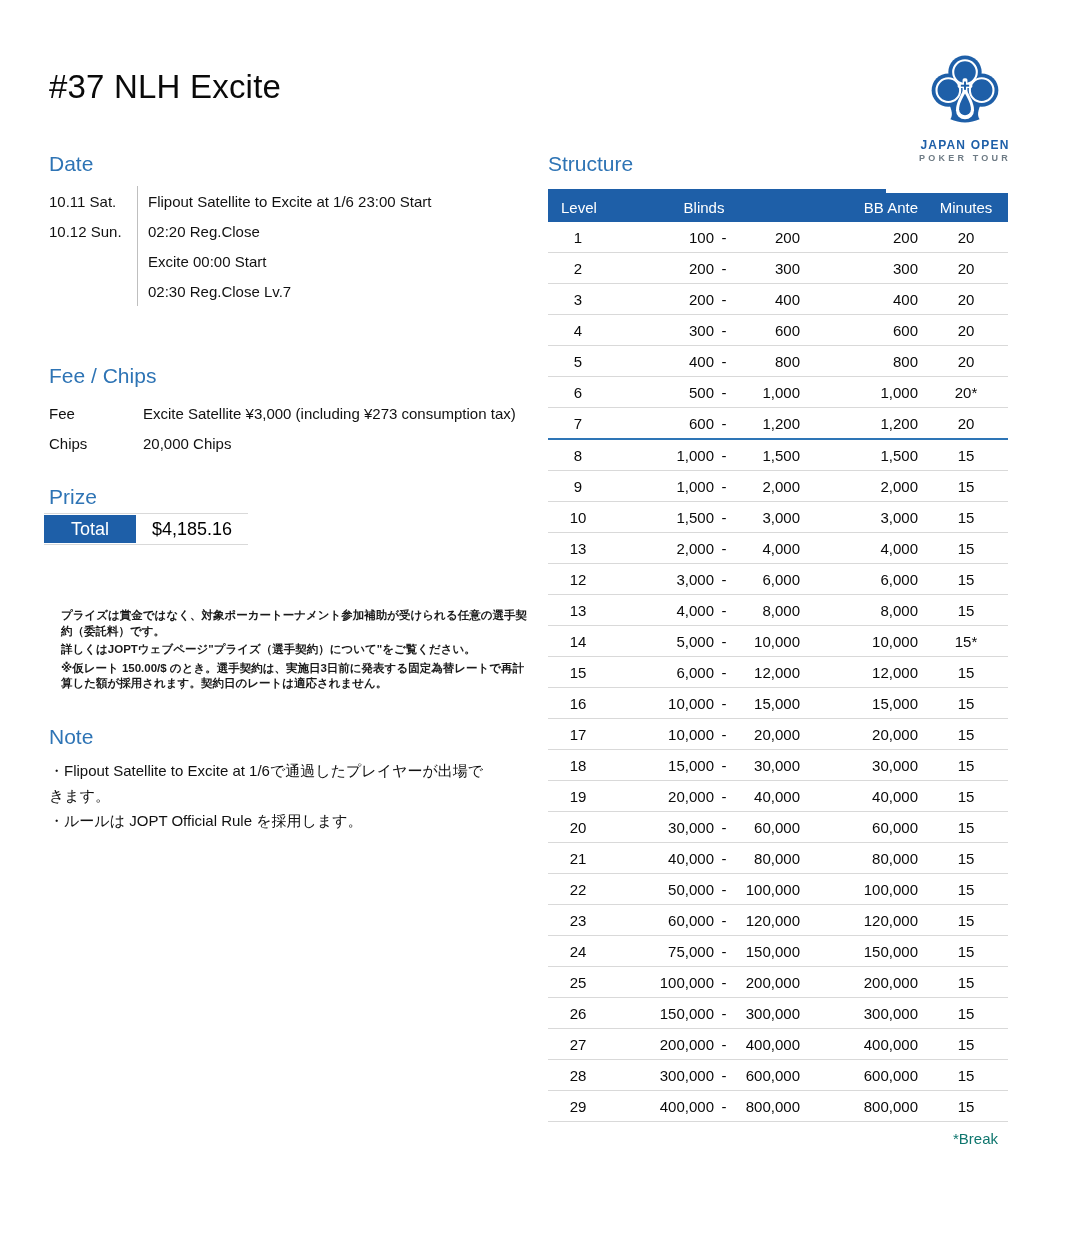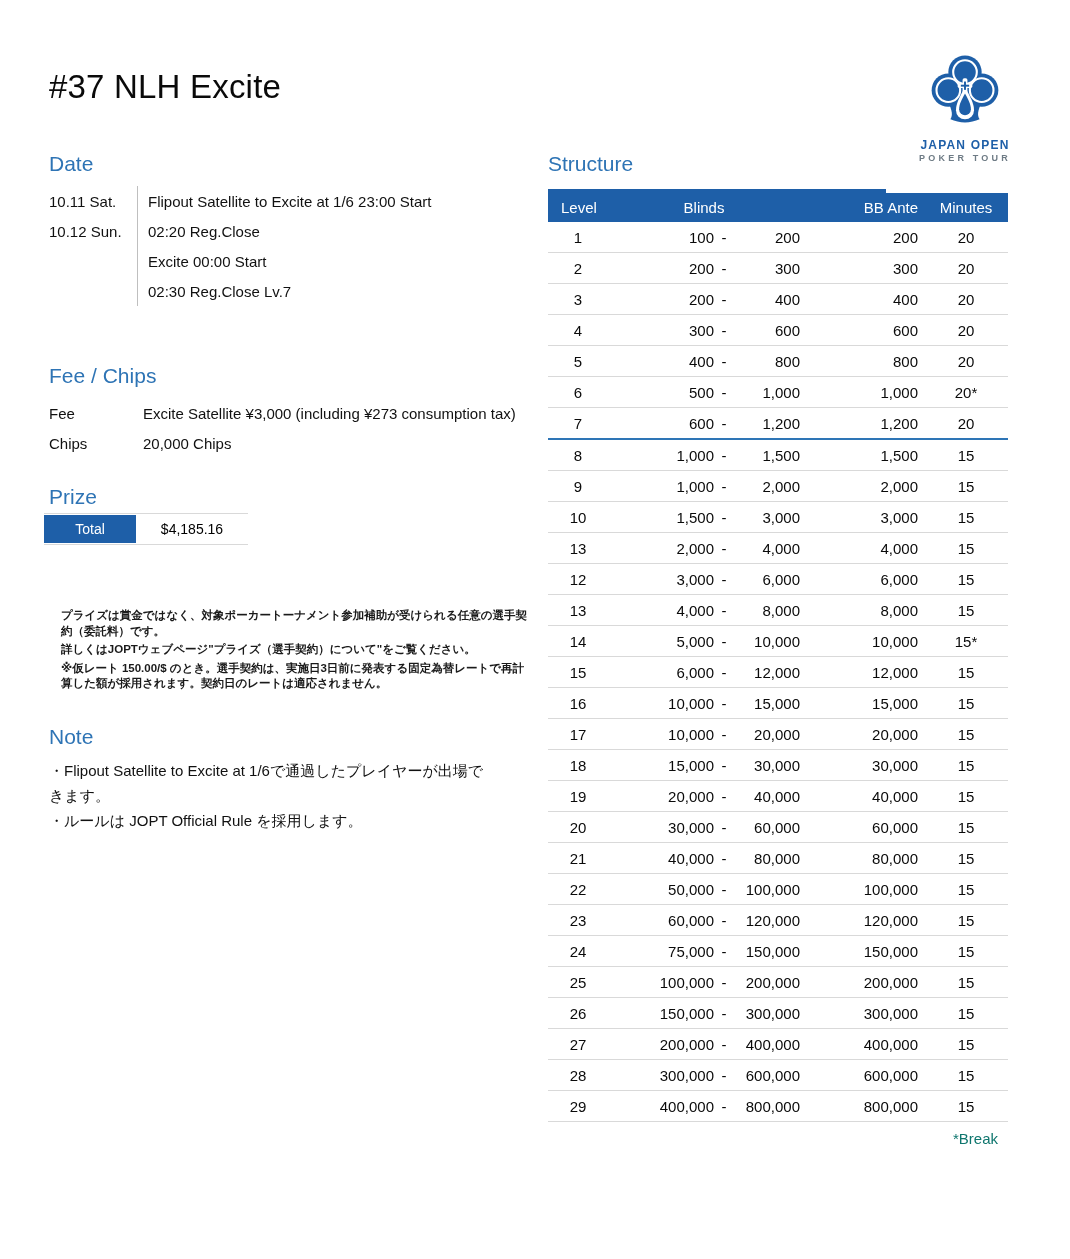--- a/index.html
+++ b/index.html
@@ -27,21 +27,21 @@
   .event-cell { flex:1; align-self:stretch; display:flex; align-items:center;
     border-left:1px solid #BFBFBF; padding-left:10px; }
 
   
   .fee-rows { position:absolute; left:49px; top:398px; width:475px; }
   .fee-row { display:flex; height:30px; align-items:center; font-size:15px; }
   .fee-label { width:94px; flex:none; }
 
   
   .prize-table { position:absolute; left:44px; top:513px; width:204px; border-top:1px solid #D9D9D9; }
-  .prize-row { display:flex; height:30px; border-bottom:1px solid #D9D9D9; font-size:14px; }
+  .prize-row { display:flex; height:30px; border-bottom:1px solid #D9D9D9; font-size:18px; }
   .prize-label { width:92px; flex:none; background:#1E5FA8; color:#fff; margin:1px 0;
     display:flex; align-items:center; justify-content:center; }
   .prize-value { flex:1; display:flex; align-items:center; justify-content:center; color:#000000; }
 
   
   .disclaimer { position:absolute; left:61px; top:608px; width:470px; }
   .disclaimer p { margin:0 0 3px 0; font-size:11.5px; font-weight:bold; line-height:15.5px; color:#1a1a1a; }
 
   
   .note-items { position:absolute; left:49px; top:758px; width:448px; }

